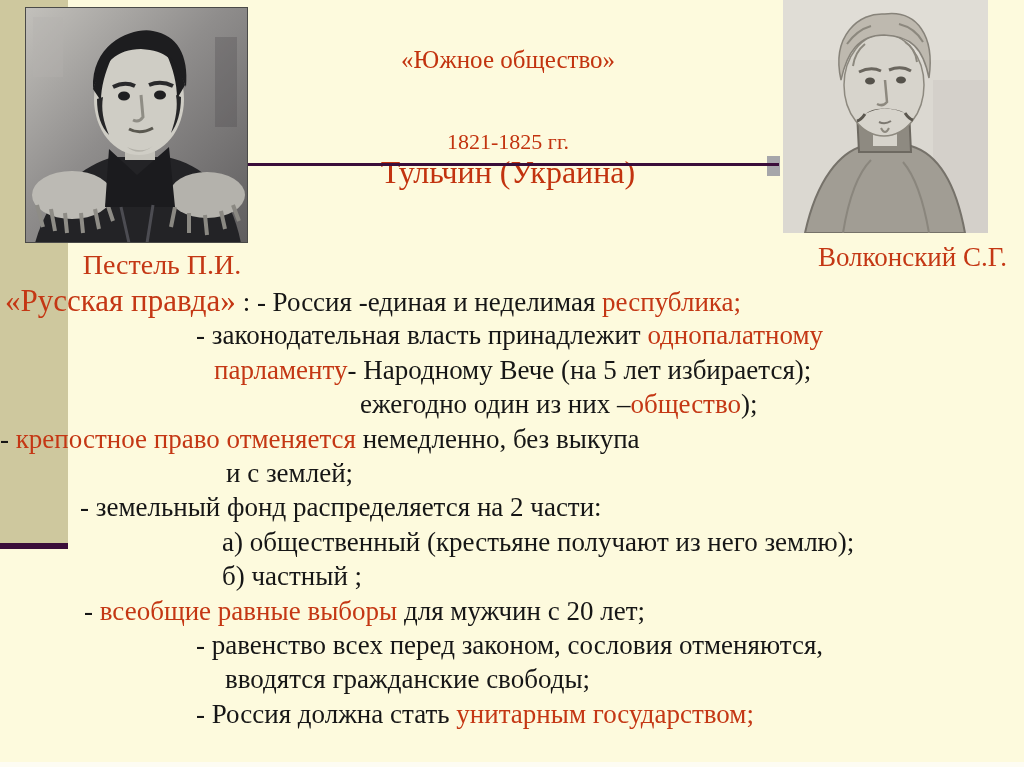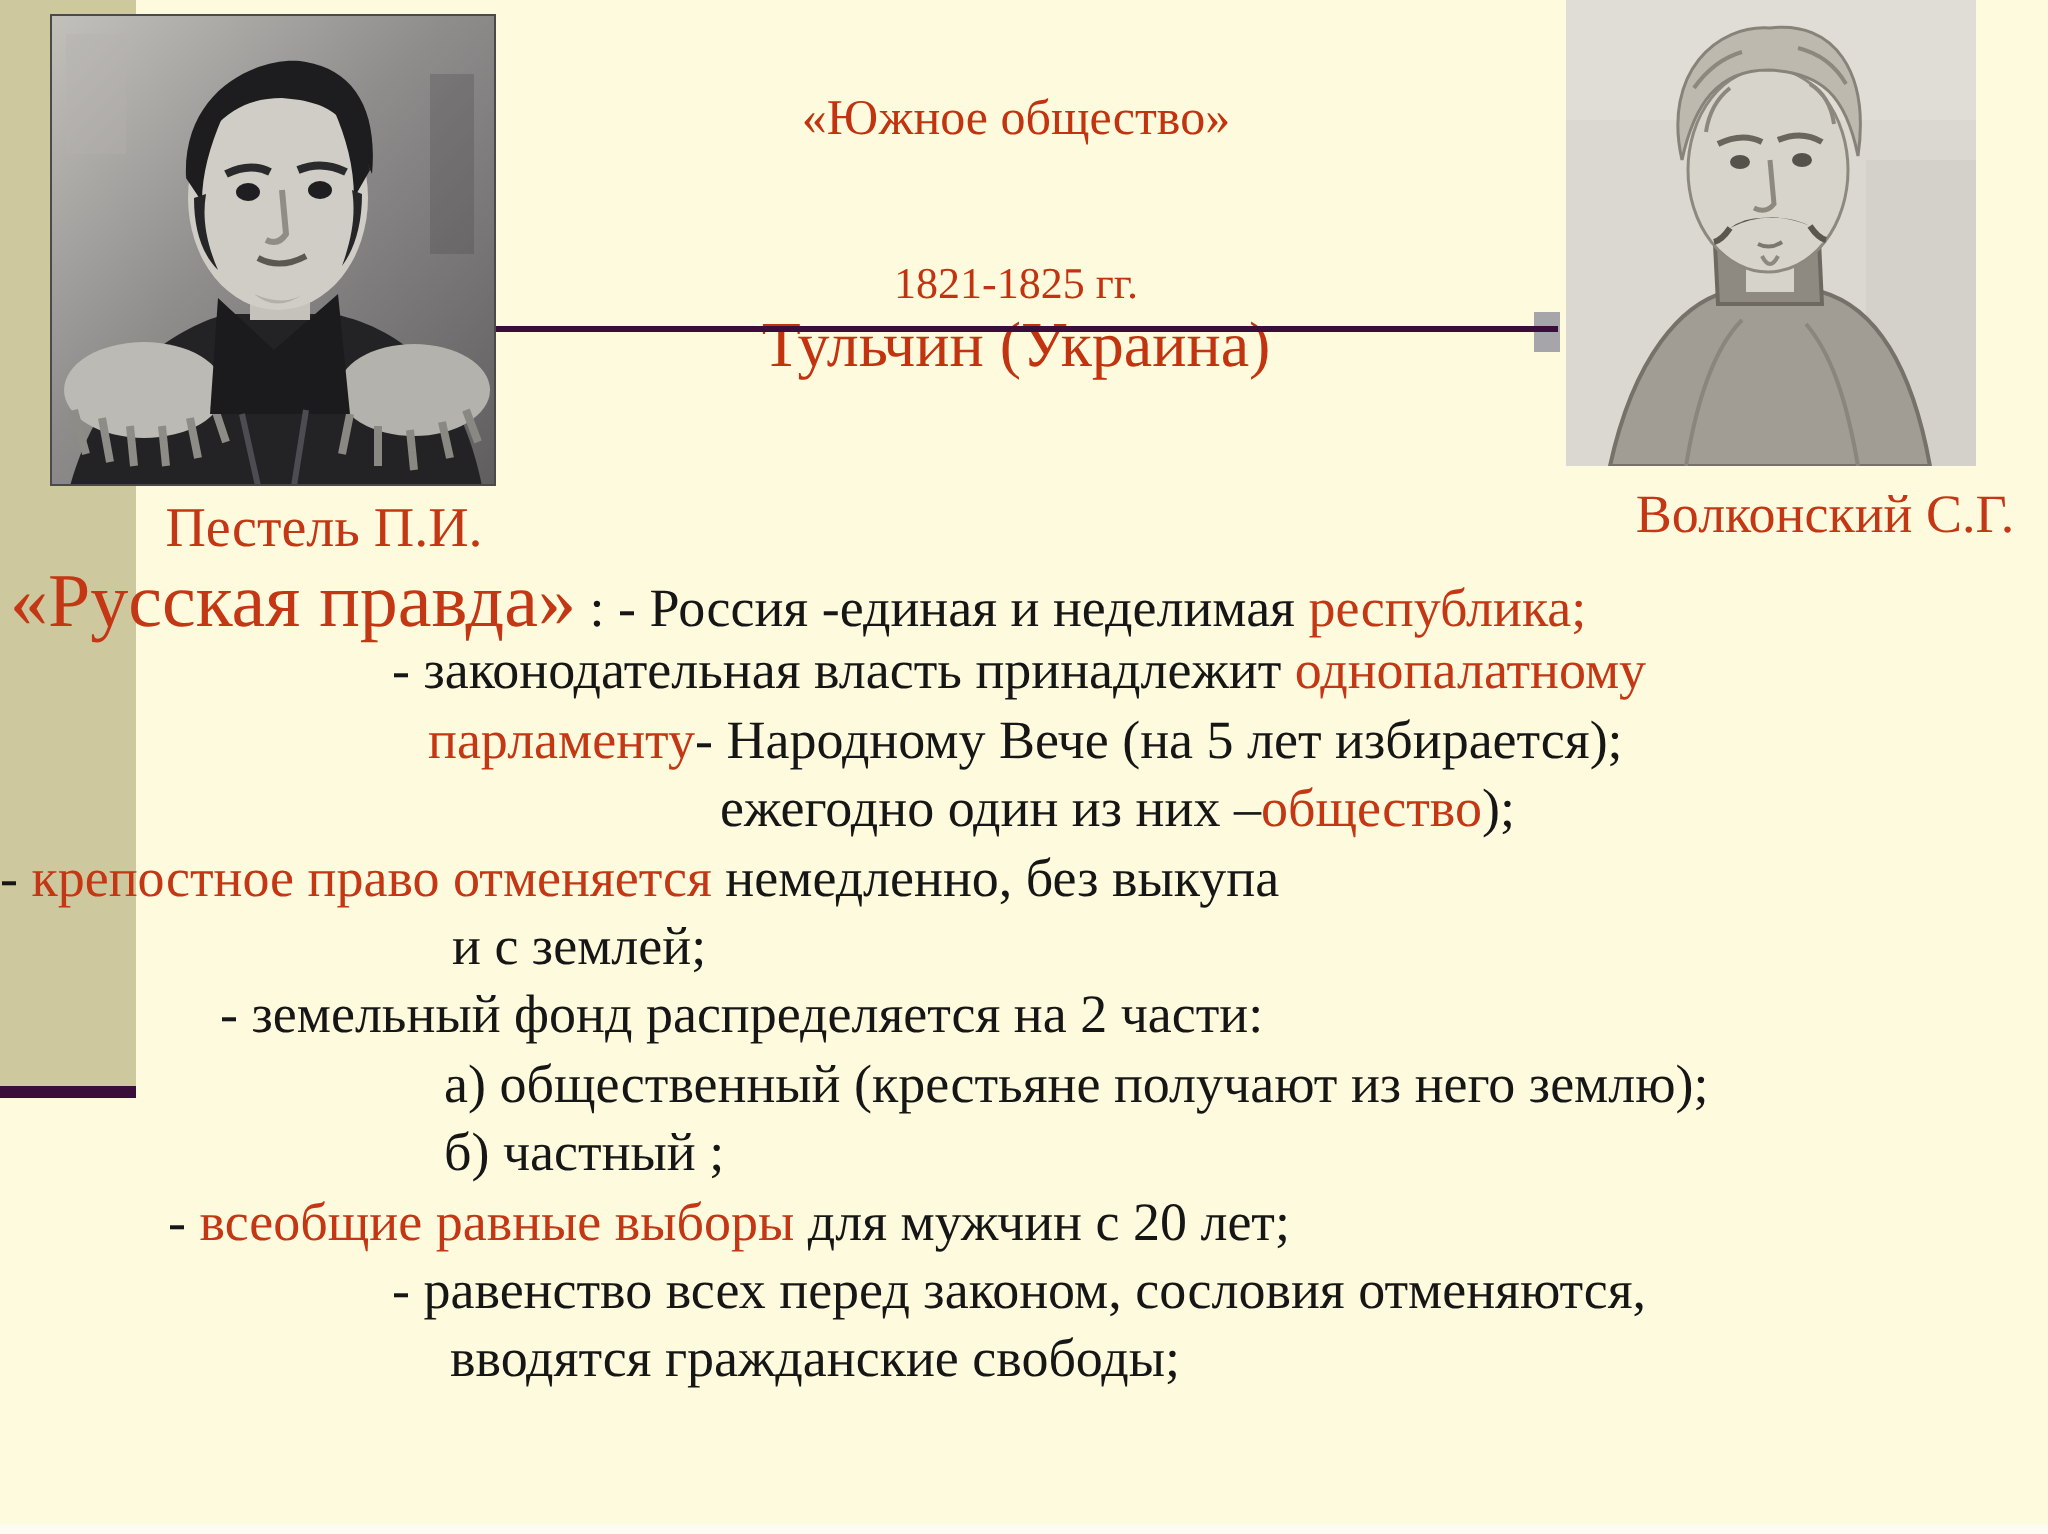--- a/index.html
+++ b/index.html
@@ -34,21 +34,21 @@
   
   .divider-marker{position:absolute;left:767px;top:156px;width:13px;height:20px;
     background:var(--color-marker_gray,#a6a6aa);z-index:1;}
   .divider{position:absolute;left:248px;top:163px;width:531px;height:3px;
     background:var(--color-divider_purple,#3a0d3a);z-index:2;}
   
   .body-text{position:absolute;left:0;top:284px;width:1024px;z-index:3;}
   .body-line{height:34.4px;line-height:34.4px;font-size:27px;white-space:pre;}
   .seg-black{color:var(--color-text_black,#161616);}
   .seg-red{color:var(--color-accent_red,#c43714);}
-  .seg-large{font-size:38px;}
+  .seg-large{font-size:31px;}
   
   .bottom-strip{position:absolute;left:0;top:762px;width:1024px;height:5px;
     background:#fdfcf3;}
 </style>
 </head>
 <body>
 
 <div class="slide">
 
   <div class="stripe"></div>
@@ -142,22 +142,23 @@
   <div class="divider-marker"></div>
   <div class="divider"></div>
 
   <div class="body-text">
       <div class="body-line" style="padding-left: 5px;"><span class="seg-red seg-large">«Русская правда»</span><span class="seg-black"> : - Россия -единая и неделимая </span><span class="seg-red">республика;</span></div>
       <div class="body-line" style="padding-left: 196px;"><span class="seg-black">- законодательная власть принадлежит </span><span class="seg-red">однопалатному</span></div>
       <div class="body-line" style="padding-left: 214px;"><span class="seg-red">парламенту</span><span class="seg-black">- Народному Вече (на 5 лет избирается);</span></div>
       <div class="body-line" style="padding-left: 360px;"><span class="seg-black">ежегодно один из них –</span><span class="seg-red">общество</span><span class="seg-black">);</span></div>
       <div class="body-line" style=""><span class="seg-black">- </span><span class="seg-red">крепостное право отменяется</span><span class="seg-black"> немедленно, без выкупа</span></div>
       <div class="body-line" style="padding-left: 226px;"><span class="seg-black">и с землей;</span></div>
-      <div class="body-line" style="padding-left: 110px;"><span class="seg-black">- земельный фонд распределяется на 2 части:</span></div>
+      <div class="body-line" style="padding-left: 80px;"><span class="seg-black">- земельный фонд распределяется на 2 части:</span></div>
       <div class="body-line" style="padding-left: 222px;"><span class="seg-black">а) общественный (крестьяне получают из него землю);</span></div>
       <div class="body-line" style="padding-left: 222px;"><span class="seg-black">б) частный ;</span></div>
       <div class="body-line" style="padding-left: 84px;"><span class="seg-black">- </span><span class="seg-red">всеобщие равные выборы</span><span class="seg-black"> для мужчин с 20 лет;</span></div>
       <div class="body-line" style="padding-left: 196px;"><span class="seg-black">- равенство всех перед законом, сословия отменяются,</span></div>
       <div class="body-line" style="padding-left: 225px;"><span class="seg-black">вводятся гражданские свободы;</span></div>
+      <div class="body-line" style="padding-left: 196px;"><span class="seg-black">- Россия должна стать </span><span class="seg-red">унитарным государством;</span></div>
     </div>
 
   <div class="bottom-strip"></div>
 </div>
 
 </body></html>

